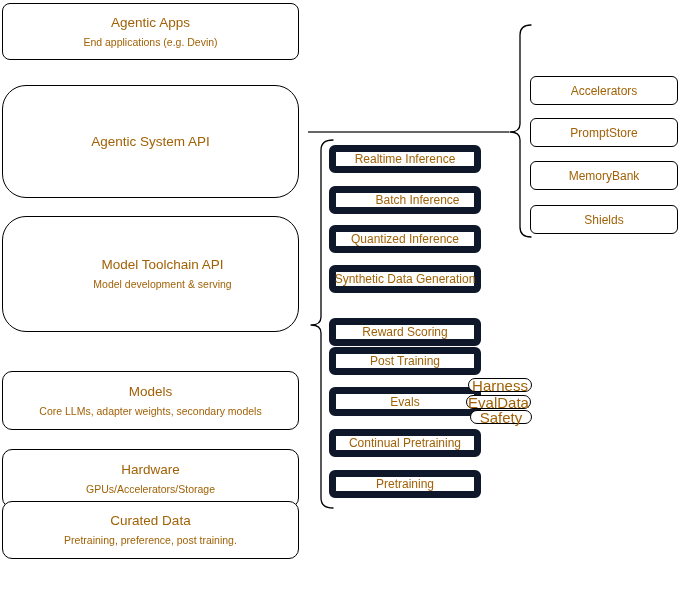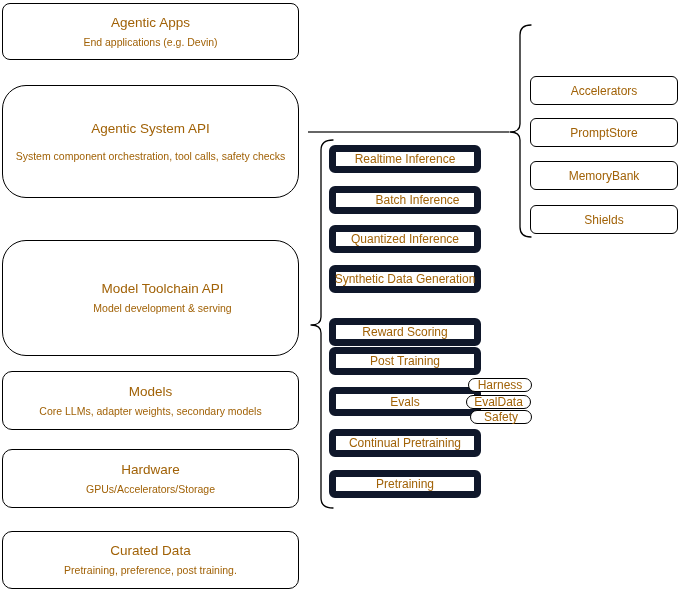--- a/index.html
+++ b/index.html
@@ -62,21 +62,21 @@
   }
   .pill {
     position: absolute;
     border: 1px solid #000000;
     border-radius: 8px;
     background: #ffffff;
     box-sizing: border-box;
     display: flex;
     align-items: center;
     justify-content: center;
-    font-size: 12px;
+    font-size: 15px;
     z-index: 3;
   }
 </style>
 </head>
 <body>
 
 <div class="canvas">
 
   <svg class="wires" width="682" height="591" viewBox="0 0 682 591">
 
@@ -87,39 +87,38 @@
     <path d="M 531 25 Q 520 25 520 35 L 520 124 Q 520 132 510 132 Q 520 132 520 140 L 520 227 Q 520 237 531 237" fill="none" stroke="#000000" stroke-width="1.3" stroke-linecap="round" stroke-linejoin="round"></path>
   </svg>
 
   <div class="lbox" style="top:3px;height:57px;border-radius:8px;">
     <div class="t">Agentic Apps</div>
     <div class="s">End applications (e.g. Devin)</div>
   </div>
 
   <div class="lbox" style="top:85px;height:113px;border-radius:24px;gap:8px;">
     <div class="t">Agentic System API</div>
-    <div class="s">System component orchestration, tool calls, safety checks</div>
   </div>
 
-  <div class="lbox" style="top:240px;height:116px;border-radius:24px;padding-left:24px;">
+  <div class="lbox" style="top:216px;height:116px;border-radius:24px;padding-left:24px;">
     <div class="t">Model Toolchain API</div>
     <div class="s">Model development &amp; serving</div>
   </div>
 
   <div class="lbox" style="top:371px;height:59px;border-radius:10px;">
     <div class="t">Models</div>
     <div class="s">Core LLMs, adapter weights, secondary models</div>
   </div>
 
   <div class="lbox" style="top:449px;height:59px;border-radius:10px;">
     <div class="t">Hardware</div>
     <div class="s">GPUs/Accelerators/Storage</div>
   </div>
 
-  <div class="lbox" style="top:531px;height:58px;border-radius:10px;">
+  <div class="lbox" style="top:501px;height:58px;border-radius:10px;">
     <div class="t">Curated Data</div>
     <div class="s">Pretraining, preference, post training.</div>
   </div>
 
   <div class="mbox" style="top:145px;">
     <span>Realtime Inference</span>
   </div>
   <div class="mbox" style="top:186px;padding-left:25px;">
     <span>Batch Inference</span>
   </div>

